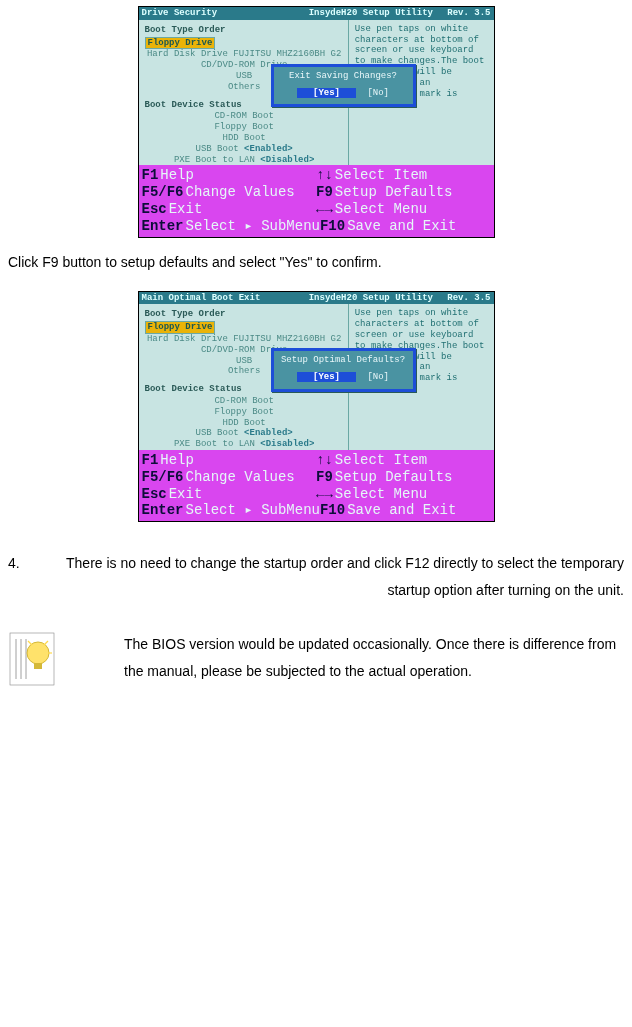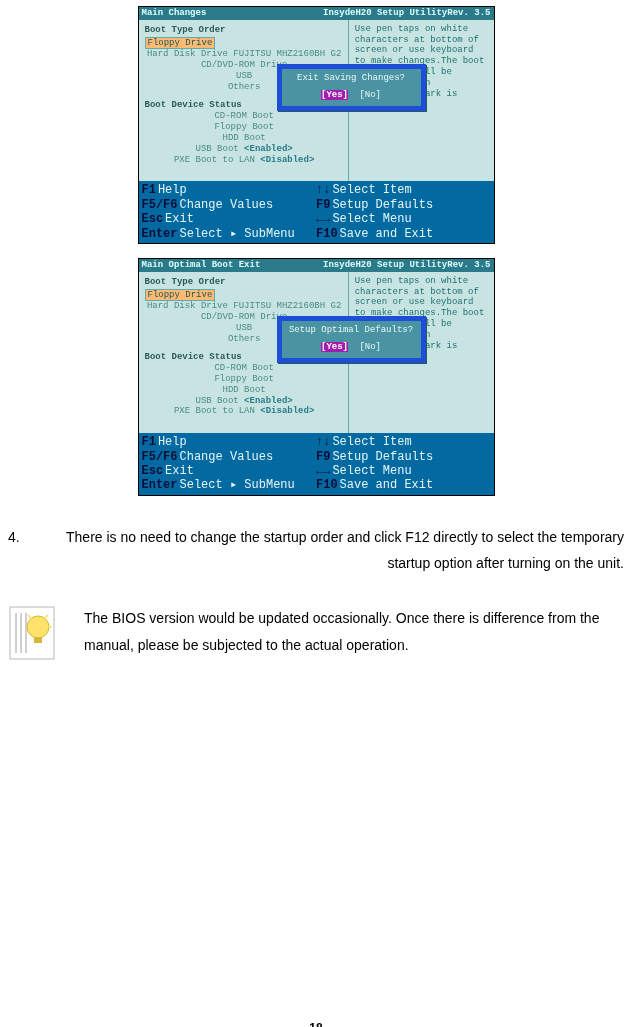--- a/index.html
+++ b/index.html
@@ -29,81 +29,81 @@
     position: relative;
   }
   .bios-title {
     display: flex;
     background: #2a7a8a;
     color: #dff;
     padding: 1px 3px;
     font-weight: bold;
   }
   .bios-title .menu { flex: 1; }
-  .bios-title .center { flex: 1; text-align: right; }
+  .bios-title .center { flex: 1; text-align: center; }
   .bios-title .rev { flex: 0 0 auto; }
   .bios-body {
     display: flex;
     min-height: 142px;
     position: relative;
   }
   .left-pane {
     flex: 1 1 60%;
-    padding: 4px 4px 16px 6px;
+    padding: 4px 4px 0 6px;
     border-right: 1px solid #6aa8a4;
   }
   .right-pane {
     flex: 1 1 40%;
     padding: 4px 6px;
     color: #217073;
   }
   .section-h {
     color: #2a5a57;
     font-weight: bold;
     margin: 1px 0 1px 0;
   }
   .hl {
-    background: #fdba74;
+    background: #eab308;
     color: #1a5752;
-    font-weight: normal;
+    font-weight: bold;
     border: 1px solid #6aa8a4;
     display: inline-block;
     padding: 0 2px;
   }
   .item { color: #4b8a86; text-align: center; }
   .val { color: #2a7a8a; font-weight: bold; }
   .popup {
     position: absolute;
     top: 44px;
-    left: 138px;
+    left: 132px;
     width: 135px;
     background: #4a93a2;
     color: #e8f7f9;
-    border: 5px solid #1d4ed8;
+    border: 3px solid #1d4ed8;
     text-align: center;
     padding: 4px 2px 6px 2px;
     box-shadow: 1px 1px 0 #2a5a57;
     z-index: 2;
   }
   .popup .yn { margin-top: 6px; }
   .popup .yes {
-    background: #a21caf;
+    background: #1d4ed8;
     color: #fff;
-    padding: 0 0;
+    padding: 0 16px;
     font-weight: bold;
     margin-right: 6px;
     text-align: center;
   }
   .popup .no { color: #e8f7f9; text-align: center; }
   .bios-footer {
     display: flex;
     flex-wrap: wrap;
-    background: #0369a1;
+    background: #d946ef;
     color: #e5f6f8;
-    font-size: 12px;
+    font-size: 14px;
     padding: 2px 3px;
   }
   .bios-footer .fgrp { flex: 1 1 33%; white-space: nowrap; }
   .bios-footer .fkey { color: #0d0d3a; font-weight: bold; margin-right: 2px; }
 
   .body-text {
     margin: 12px 0 18px 0;
     line-height: 1.5;
   }
   .numbered {
@@ -117,37 +117,37 @@
     display: flex;
     margin: 28px 0 0 0;
     line-height: 1.9;
     align-items: flex-start;
   }
   .tip-icon {
     flex: 0 0 60px;
     padding-right: 16px;
   }
   .tip-icon svg { display: block; }
-  .tip-text { flex: 1; }
+  .tip-text { flex: 1; margin-left: 40px; }
   .page-num {
     text-align: center;
     font-weight: bold;
     margin-top: 360px;
     font-size: 12px;
   }
 </style>
 </head>
 <body>
 
 <div class="page">
 
   <div class="bios-figure">
     <div class="bios">
       <div class="bios-title">
-        <span class="menu">Main  Changes</span>
+        <span class="menu">Drive  Security</span>
         <span class="center">InsydeH20 Setup Utility</span>
         <span class="rev">Rev. 3.5</span>
       </div>
       <div class="bios-body">
         <div class="left-pane">
           <div class="section-h">Boot Type Order</div>
           <div><span class="hl">Floppy Drive</span></div>
           <div class="item">Hard Disk Drive  FUJITSU MHZ2160BH G2</div>
           <div class="item">CD/DVD-ROM Drive</div>
           <div class="item">USB</div>
@@ -175,20 +175,21 @@
         <span class="fgrp"><span class="fkey">F5/F6</span><span>Change Values</span></span>
         <span class="fgrp"><span class="fkey">F9</span><span>Setup Defaults</span></span>
         <span class="fgrp"><span class="fkey">Esc</span><span>Exit</span></span>
         <span class="fgrp"><span class="fkey">←→</span><span>Select Menu</span></span>
         <span class="fgrp"><span class="fkey">Enter</span><span>Select ▸ SubMenu</span></span>
         <span class="fgrp"><span class="fkey">F10</span><span>Save and Exit</span></span>
       </div>
     </div>
   </div>
 
+  <div class="body-text">Click F9 button to setup defaults and select "Yes" to confirm.</div>
 
   <div class="bios-figure">
     <div class="bios">
       <div class="bios-title">
         <span class="menu">Main  Optimal  Boot  Exit</span>
         <span class="center">InsydeH20 Setup Utility</span>
         <span class="rev">Rev. 3.5</span>
       </div>
       <div class="bios-body">
         <div class="left-pane">

